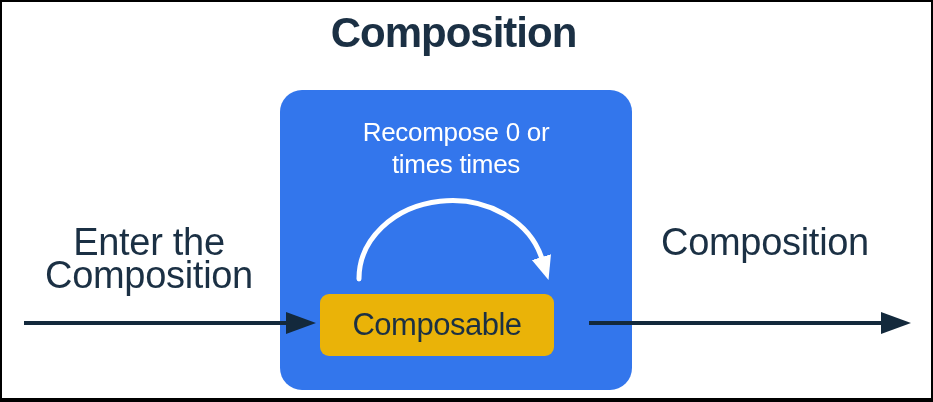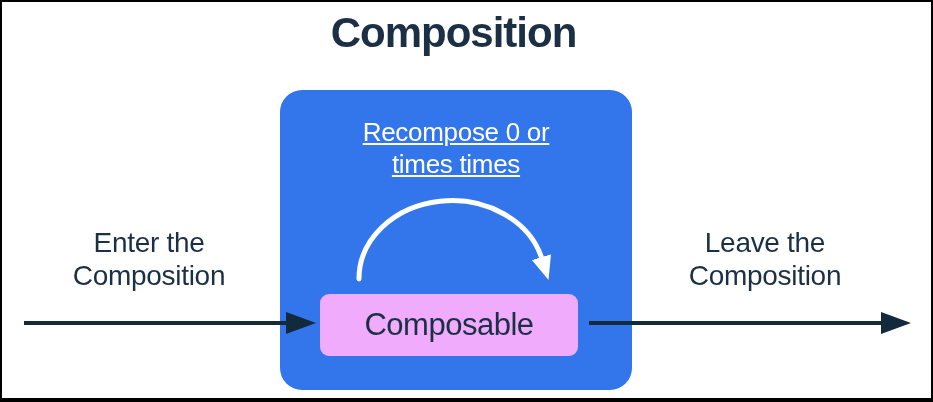--- a/index.html
+++ b/index.html
@@ -43,47 +43,46 @@
   .recompose {
     position: absolute;
     top: 26px;
     left: 0;
     right: 0;
     text-align: center;
     color: #ffffff;
     font-size: 26px;
     line-height: 32px;
     letter-spacing: -0.3px;
-    text-decoration: underline;
   }
   .recompose span { display: block; }
   .composable-box {
     position: absolute;
     left: 40px;
     top: 204px;
-    width: 258px;
+    width: 234px;
     height: 62px;
-    background: #f0abfc;
+    background: #eab308;
     border-radius: 9px;
     display: flex;
     align-items: center;
     justify-content: center;
   }
   .composable-box .label {
     color: #1B3044;
     font-size: 31px;
     letter-spacing: -0.5px;
   }
   .side-label {
     position: absolute;
     top: 224px;
     width: 240px;
     text-align: center;
     color: #1B3044;
-    font-size: 28px;
+    font-size: 38px;
     line-height: 33px;
     letter-spacing: -0.3px;
   }
   .side-label span { display: block; }
   .side-label.enter { left: 27px; }
   .side-label.leave { left: 643px; }
   .overlay {
     position: absolute;
     left: 0;
     top: 0;
@@ -106,21 +105,20 @@
       <span class="label">Composable</span>
     </div>
   </div>
 
   <div class="side-label enter">
     <span>Enter the</span>
     <span>Composition</span>
   </div>
 
   <div class="side-label leave">
-    <span>Leave the</span>
     <span>Composition</span>
   </div>
 
   <svg class="overlay" width="933" height="402" viewBox="0 0 933 402">
     <defs>
       <marker id="head-navy" markerUnits="userSpaceOnUse" markerWidth="32" markerHeight="24" refX="1" refY="11" orient="auto">
         <path d="M0,0 L30,11 L0,22 Z" fill="#13293C"></path>
       </marker>
       <marker id="head-white" markerUnits="userSpaceOnUse" markerWidth="28" markerHeight="24" refX="2" refY="10" orient="auto">
         <path d="M0,0 L24,10 L0,20 Z" fill="#FFFFFF"></path>

